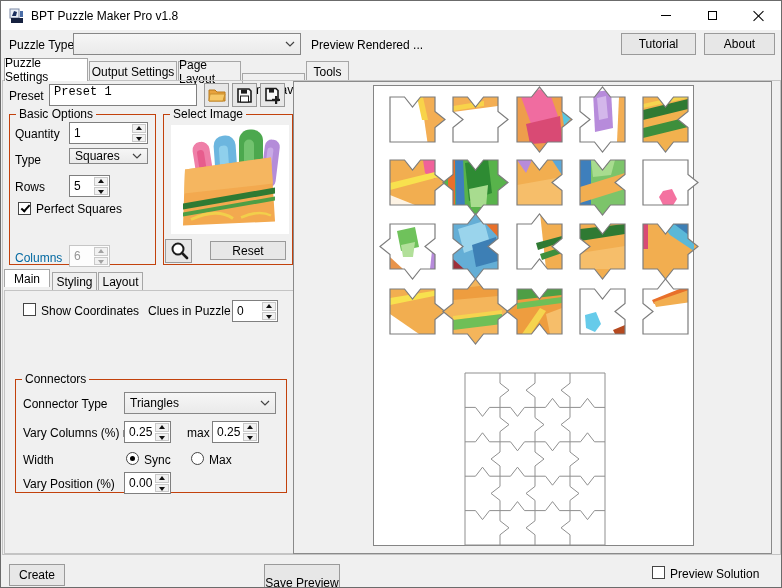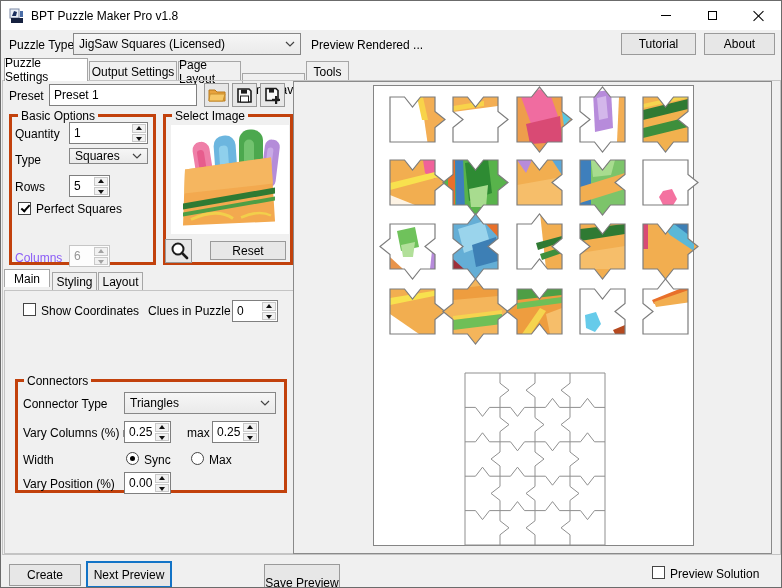--- a/index.html
+++ b/index.html
@@ -18,39 +18,39 @@
   .glyph-close::before{transform:rotate(45deg);}
   .glyph-close::after{transform:rotate(-45deg);}
   
   .btn{position:absolute;background:#e7e7e7;border:1px solid #9a9a9a;box-sizing:border-box;
        display:flex;align-items:center;justify-content:center;font-size:12px;cursor:default;}
   .btn-focus{border:2px solid #1273c6;}
   .combo{position:absolute;background:linear-gradient(#f6f6f6,#eaeaea);border:1px solid #878787;
          box-sizing:border-box;display:flex;align-items:center;padding:0 18px 0 5px;}
   .combo svg{position:absolute;right:5px;top:50%;margin-top:-3px;}
   .tbox{position:absolute;background:#fff;border:1px solid #7f7f7f;box-sizing:border-box;
-        display:flex;align-items:center;padding:0 4px;}
+        display:flex;align-items:flex-start;padding:0 4px;font-family:Liberation Mono, monospace;}
   .spin{position:absolute;background:#fff;border:1px solid #7f7f7f;box-sizing:border-box;display:flex;}
   .spin .sv{flex:1;padding:3px 0 0 4px;}
   .spin .sbs{width:15px;display:flex;flex-direction:column;}
   .spin .sb{flex:1;background:#f1f1f1;border:1px solid #c9c9c9;position:relative;margin:1px 1px 0 0;}
   .spin .sb+.sb{margin-top:1px;margin-bottom:1px;}
   .sb.up::after{content:"";position:absolute;left:50%;top:50%;margin:-2px 0 0 -3px;
      border-left:3px solid transparent;border-right:3px solid transparent;border-bottom:4px solid #111;}
   .sb.dn::after{content:"";position:absolute;left:50%;top:50%;margin:-1px 0 0 -3px;
      border-left:3px solid transparent;border-right:3px solid transparent;border-top:4px solid #111;}
   .spin.disabled{border-color:#c6c6c6;background:#fdfdfd;}
   .spin.disabled .sv{color:#969696;}
   .spin.disabled .sb::after{opacity:.35;}
   .cb{position:absolute;width:13px;height:13px;background:#fff;border:1px solid #454545;box-sizing:border-box;}
   .cb.on::after{content:"";position:absolute;left:2px;top:2px;width:7px;height:3px;
      border-left:2px solid #000;border-bottom:2px solid #000;transform:rotate(-48deg);}
   .radio{position:absolute;width:13px;height:13px;background:#fff;border:1px solid #454545;border-radius:50%;box-sizing:border-box;}
   .radio.on::after{content:"";position:absolute;left:3px;top:3px;width:5px;height:5px;background:#000;border-radius:50%;}
-  .group{position:absolute;border:3px solid #c2410c;box-sizing:border-box;}
+  .group{position:absolute;border:1px solid #c2410c;box-sizing:border-box;}
   .group .gt{position:absolute;top:-8px;left:6px;background:#f0f0f0;padding:0 3px;line-height:14px;white-space:nowrap;}
   
   .tab{position:absolute;border:1px solid #a6a6a6;border-bottom:none;background:#f0f0f0;
        box-sizing:border-box;display:flex;align-items:center;justify-content:center;}
   .tab.active{background:#fff;z-index:3;}
   .tabpage{position:absolute;border:1px solid #c4c4c4;box-sizing:border-box;}
   #preview-panel{position:absolute;left:292px;top:80px;width:479px;height:473px;
        background:#f0f0f0;border:1px solid #8a8a8a;box-sizing:border-box;}
   #canvas{position:absolute;left:79px;top:3px;width:321px;height:461px;background:#fff;
        border:1px solid #858585;box-sizing:border-box;}
@@ -76,21 +76,20 @@
     <div class="tb-btn" style="right:46px">
         <span class="glyph-max"></span>
       </div>
     <div class="tb-btn" style="right:0">
         <span class="glyph-close"></span>
       </div>
   </div>
 
   <span class="lbl" style="left:8px;top:37px">Puzzle Type</span>
   <div class="combo" style="left:72px;top:32px;width:228px;height:22px">
-    <span>JigSaw Squares (Licensed)</span>
     <svg width="10" height="6" viewBox="0 0 10 6">
         <polyline points="1,1 5,5 9,1" fill="none" stroke="#444" stroke-width="1.2"></polyline>
       </svg>
   </div>
   <span class="lbl" style="left:310px;top:37px">Preview Rendered ...</span>
   <div class="btn" style="left:620px;top:32px;width:75px;height:22px">
       <span>Tutorial</span>
     </div>
   <div class="btn" style="left:703px;top:32px;width:71px;height:22px">
       <span>About</span>
@@ -160,21 +159,21 @@
   <span class="lbl" style="left:14px;top:179px">Rows</span>
   <div class="spin" style="left:68px;top:174px;width:41px;height:22px">
     <span class="sv">5</span>
     <span class="sbs">
         <span class="sb up"></span>
         <span class="sb dn"></span>
       </span>
   </div>
   <span class="cb on" style="left:17px;top:201px"></span>
   <span class="lbl" style="left:35px;top:201px">Perfect Squares</span>
-  <span class="lbl" style="left:14px;top:250px;color:#8b5cf6">Columns</span>
+  <span class="lbl" style="left:14px;top:250px;color:#0369a1">Columns</span>
   <div class="spin disabled" style="left:68px;top:244px;width:41px;height:22px">
     <span class="sv">6</span>
     <span class="sbs">
         <span class="sb up"></span>
         <span class="sb dn"></span>
       </span>
   </div>
 
   <div class="group" style="left:162px;top:113px;width:130px;height:151px">
     <span class="gt">Select Image</span>
@@ -553,25 +552,22 @@
             <polygon points="22,24 60,11 60,24 24,29" fill="#f2ae50"></polygon>
           </g>
           <path d="M 11 11 L 25.5 11 L 33.5 1 L 41.5 11 L 56 11 L 56 56 L 11 56 L 11 41.5 L 21 33.5 L 11 25.5 Z" fill="none" stroke="#7d7d7d" stroke-width="1.2"></path>
         </svg>
         <svg width="162" height="194" viewBox="0 0 162 194" style="position: absolute; left: 80px; top: 276px;">
           <path d="M 11 11 H 151 V 183 H 11 Z M 46 11 L 46 21.2 L 55 28.2 L 46 35.2 L 46 45.4 M 46 45.4 L 46 55.599999999999994 L 55 62.599999999999994 L 46 69.6 L 46 79.8 M 46 79.8 L 46 90 L 37 97 L 46 104 L 46 114.19999999999999 M 46 114.19999999999999 L 46 124.39999999999998 L 37 131.39999999999998 L 46 138.39999999999998 L 46 148.6 M 46 148.6 L 46 158.79999999999998 L 55 165.79999999999998 L 46 172.79999999999998 L 46 183 M 81 11 L 81 21.2 L 72 28.2 L 81 35.2 L 81 45.4 M 81 45.4 L 81 55.599999999999994 L 90 62.599999999999994 L 81 69.6 L 81 79.8 M 81 79.8 L 81 90 L 90 97 L 81 104 L 81 114.19999999999999 M 81 114.19999999999999 L 81 124.39999999999998 L 72 131.39999999999998 L 81 138.39999999999998 L 81 148.6 M 81 148.6 L 81 158.79999999999998 L 72 165.79999999999998 L 81 172.79999999999998 L 81 183 M 116 11 L 116 21.2 L 107 28.2 L 116 35.2 L 116 45.4 M 116 45.4 L 116 55.599999999999994 L 107 62.599999999999994 L 116 69.6 L 116 79.8 M 116 79.8 L 116 90 L 125 97 L 116 104 L 116 114.19999999999999 M 116 114.19999999999999 L 116 124.39999999999998 L 125 131.39999999999998 L 116 138.39999999999998 L 116 148.6 M 116 148.6 L 116 158.79999999999998 L 107 165.79999999999998 L 116 172.79999999999998 L 116 183 M 11 45.4 L 21.5 45.4 L 28.5 54.4 L 35.5 45.4 L 46 45.4 M 46 45.4 L 56.5 45.4 L 63.5 54.4 L 70.5 45.4 L 81 45.4 M 81 45.4 L 91.5 45.4 L 98.5 36.4 L 105.5 45.4 L 116 45.4 M 116 45.4 L 126.5 45.4 L 133.5 36.4 L 140.5 45.4 L 151 45.4 M 11 79.8 L 21.5 79.8 L 28.5 70.8 L 35.5 79.8 L 46 79.8 M 46 79.8 L 56.5 79.8 L 63.5 88.8 L 70.5 79.8 L 81 79.8 M 81 79.8 L 91.5 79.8 L 98.5 88.8 L 105.5 79.8 L 116 79.8 M 116 79.8 L 126.5 79.8 L 133.5 70.8 L 140.5 79.8 L 151 79.8 M 11 114.19999999999999 L 21.5 114.19999999999999 L 28.5 105.19999999999999 L 35.5 114.19999999999999 L 46 114.19999999999999 M 46 114.19999999999999 L 56.5 114.19999999999999 L 63.5 105.19999999999999 L 70.5 114.19999999999999 L 81 114.19999999999999 M 81 114.19999999999999 L 91.5 114.19999999999999 L 98.5 123.19999999999999 L 105.5 114.19999999999999 L 116 114.19999999999999 M 116 114.19999999999999 L 126.5 114.19999999999999 L 133.5 123.19999999999999 L 140.5 114.19999999999999 L 151 114.19999999999999 M 11 148.6 L 21.5 148.6 L 28.5 157.6 L 35.5 148.6 L 46 148.6 M 46 148.6 L 56.5 148.6 L 63.5 139.6 L 70.5 148.6 L 81 148.6 M 81 148.6 L 91.5 148.6 L 98.5 139.6 L 105.5 148.6 L 116 148.6 M 116 148.6 L 126.5 148.6 L 133.5 157.6 L 140.5 148.6 L 151 148.6 " fill="none" stroke="#8f8f8f" stroke-width="1"></path>
         </svg>
       </div>
   </div>
 
-  <div class="btn" style="left:8px;top:563px;width:72px;height:22px">
+  <div class="btn" style="left:8px;top:563px;width:56px;height:22px">
       <span>Create</span>
-    </div>
-  <div class="btn btn-focus" style="left:85px;top:560px;width:86px;height:27px">
-      <span>Next Preview</span>
     </div>
   <div class="btn" style="left:263px;top:563px;width:76px;height:38px">
       <span>Save Preview</span>
     </div>
   <span class="cb" style="left:651px;top:565px"></span>
   <span class="lbl" style="left:669px;top:566px">Preview Solution</span>
 
 </div>
 
 </body></html>

